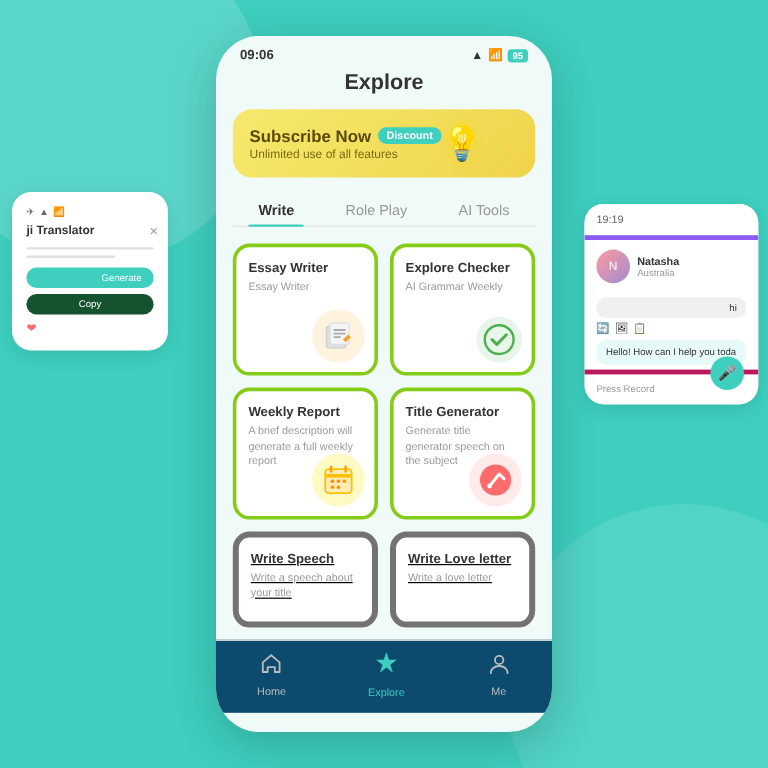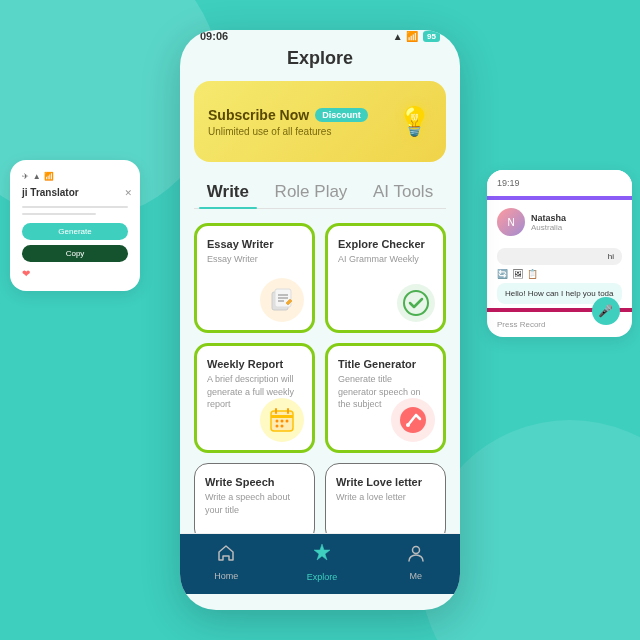--- a/index.html
+++ b/index.html
@@ -77,21 +77,21 @@
     }
     .side-card-left .input-line.short {
       width: 70%;
     }
     .side-card-left .generate-btn {
       background: #3ecfbf;
       color: #fff;
       font-size: 8px;
       padding: 4px 10px;
       border-radius: 10px;
-      text-align: center;
+      text-align: right;
       margin-top: 8px;
       margin-bottom: 5px;
     }
     .side-card-left .copy-btn {
       background: #14532d;
       color: #fff;
       font-size: 8px;
       padding: 4px 10px;
       border-radius: 10px;
       text-align: center;
@@ -206,21 +206,21 @@
       box-shadow: 0 10px 40px rgba(0,0,0,0.2);
       overflow: hidden;
       position: relative;
       z-index: 10;
     }
 
     .status-bar {
       display: flex;
       justify-content: space-between;
       align-items: center;
-      padding: 0 20px 6px;
+      padding: 10px 20px 6px;
       font-size: 11px;
       font-weight: 600;
       color: #333;
     }
     .status-right {
       display: flex;
       align-items: center;
       gap: 4px;
       font-size: 10px;
     }
@@ -242,23 +242,23 @@
       text-align: center;
       font-size: 18px;
       font-weight: 700;
       color: #333;
       margin-bottom: 12px;
     }
 
     .subscribe-banner {
       background: linear-gradient(135deg, #f5e96e, #f0d44a);
       border-radius: 16px;
-      padding: 24px 14px;
-      display: flex;
-      justify-content: space-between;
+      padding: 12px 14px;
+      display: flex;
+      justify-content: flex-start;
       align-items: center;
       margin-bottom: 14px;
     }
     .subscribe-text .subscribe-title {
       font-size: 14px;
       font-weight: 700;
       color: #5a4a00;
       display: flex;
       align-items: center;
       gap: 6px;
@@ -282,21 +282,21 @@
     }
 
     
     .tabs {
       display: flex;
       justify-content: space-around;
       margin-bottom: 14px;
       border-bottom: 1px solid #e0e0e0;
     }
     .tab {
-      font-size: 17px;
+      font-size: 12px;
       color: #999;
       padding: 6px 8px;
       cursor: pointer;
       position: relative;
     }
     .tab.active {
       color: #333;
       font-weight: 600;
     }
     .tab.active::after {
@@ -398,22 +398,23 @@
       justify-content: center;
       position: absolute;
       bottom: 8px;
       right: 8px;
     }
 
     .partial-card {
       background: #fff;
       border-radius: 14px;
       padding: 12px 10px;
-      border: 1px solid #737373;
+      border: 5px solid #737373;
       min-height: 80px;
+      text-decoration: underline;
     }
   </style>
 </head>
 <body>
 
 <div class="bg-circle-top"></div>
 <div class="bg-circle-bottom"></div>
 
 <div class="side-card-left">
   <div class="card-status-bar">

